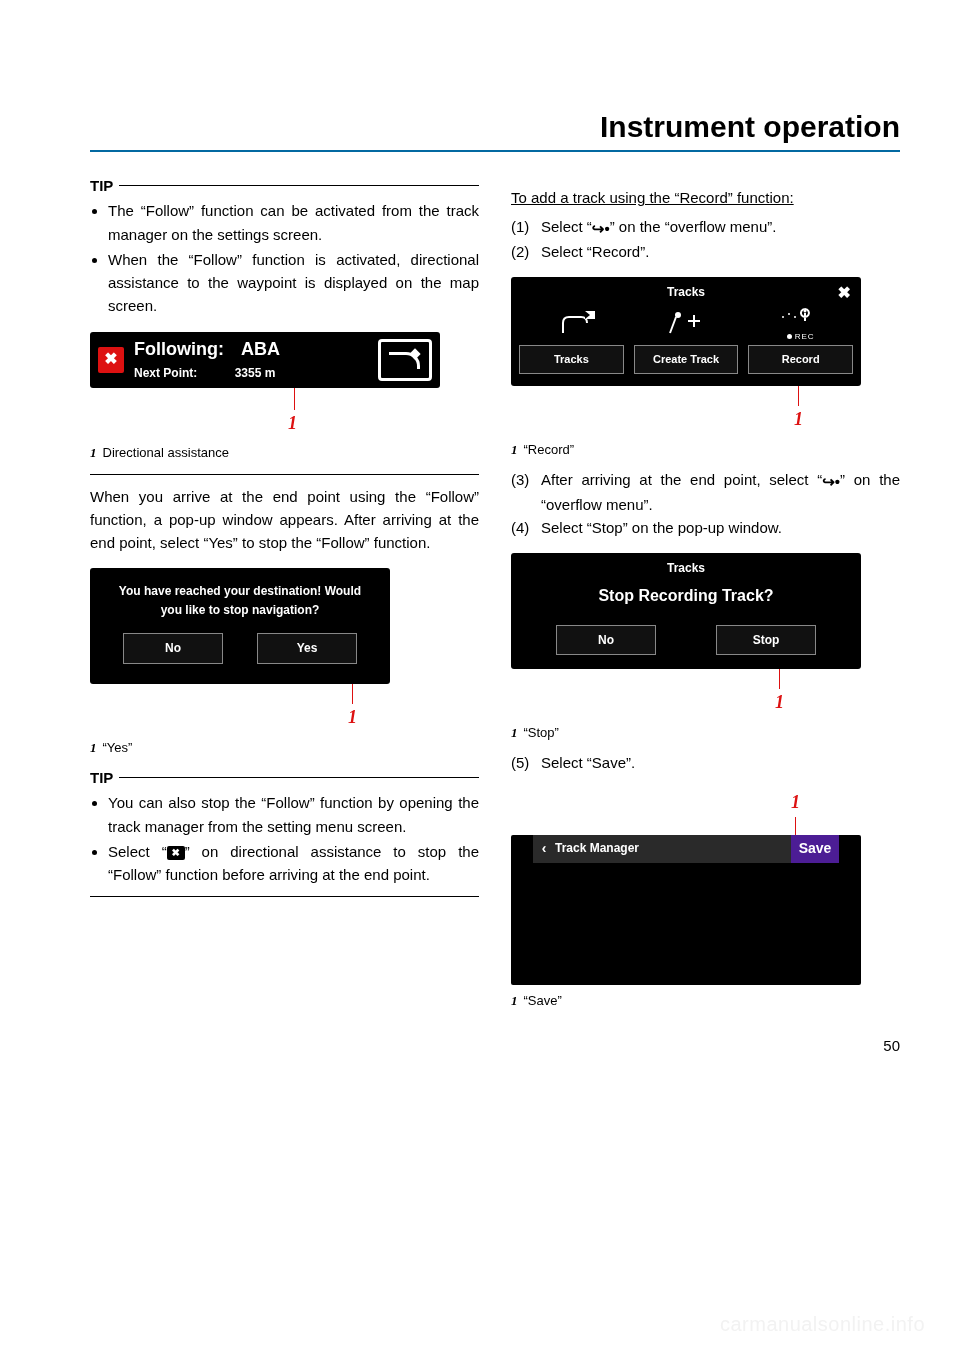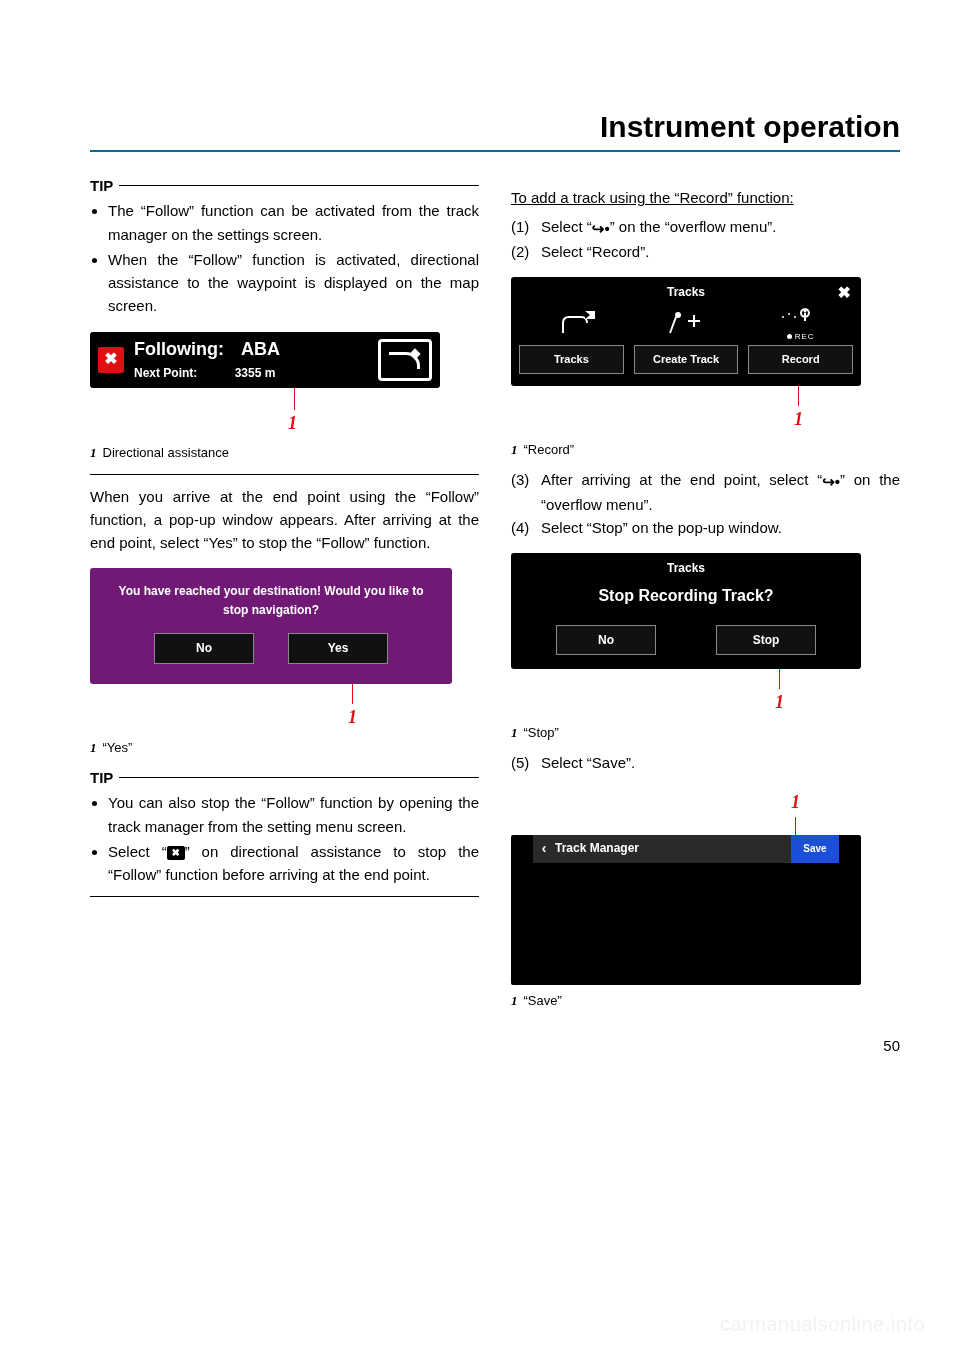--- a/index.html
+++ b/index.html
@@ -132,22 +132,22 @@
     font-style: italic;
     font-family: Georgia, serif;
     margin-right: 6px;
   }
   p.body {
     text-align: justify;
     margin: 6px 0;
   }
   
   .popup {
-    width: 362px;
-    background: #701a75;
+    width: 300px;
+    background: #000000;
     color: #fff;
     border-radius: 3px;
     padding: 14px 12px 20px 12px;
   }
   .popup-msg {
     font-size: 12px;
     font-weight: bold;
     text-align: center;
     margin-bottom: 14px;
     padding: 0 6px;
@@ -257,23 +257,23 @@
     background:#2a2a2a;
     height: 28px;
     display:flex; align-items:center;
     color:#fff;
     font-size:12px; font-weight:bold;
   }
   .save-back { width:22px; text-align:center; font-size:14px; }
   .save-title { flex:1; }
   .save-btn {
     width:48px; height:100%;
-    background:#1d4ed8;
+    background:#4c1d95;
     display:flex; align-items:center; justify-content:center;
-    font-size:10px; font-weight:bold;
+    font-size:14px; font-weight:bold;
   }
   .save-body {
     position:absolute;
     top:28px; left:0; right:0; bottom:0;
   }
   .trapezoid {
     width: 280px;
     height: 58px;
     margin: 0 auto;
     background:#1e1e1e;

